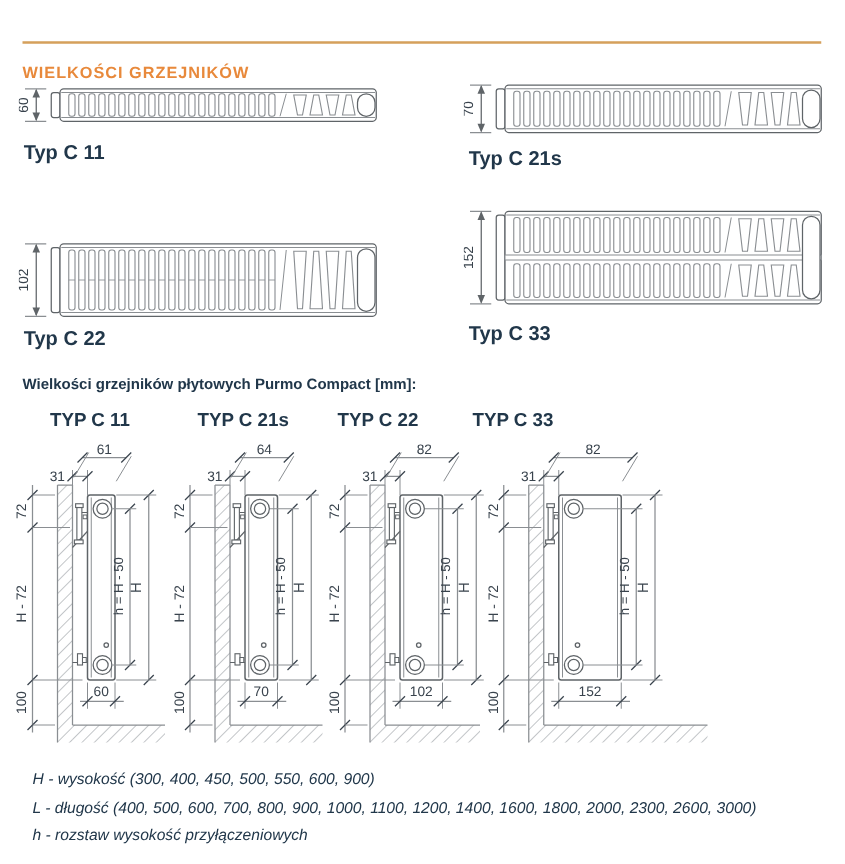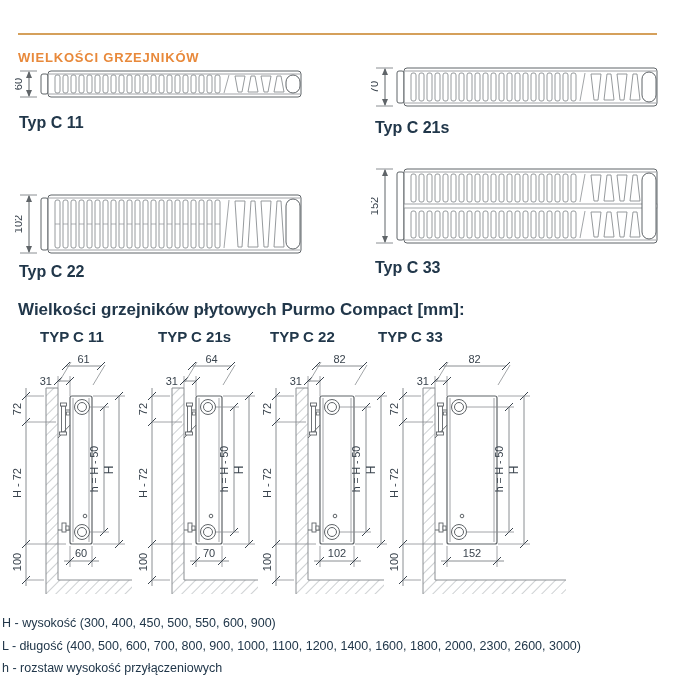--- a/index.html
+++ b/index.html
@@ -4,24 +4,24 @@
 <style>
   * { margin:0; padding:0; box-sizing:border-box; }
   html,body { width:676px; height:691px; }
   body { background:#fff; font-family:"Liberation Sans", sans-serif; position:relative; overflow:hidden;
          --accent:#E8893B; --rule:#D5A05B; --navy:#21374A; }
   .abs { position:absolute; }
   .page-title { left:18px; top:20px; font-size:13px; font-weight:700; letter-spacing:0.8px; color:var(--accent);margin-top:30px; }
   .header-rule { left:18px; top:33px; width:639px; height:2px; background:var(--rule); }
   .cs-block { position:absolute; }
   .cs-label { font-size:16px; font-weight:700; color:var(--navy); margin-left:4px; }
-  .section-subtitle { left:18px; top:300px; font-size:17px; font-weight:700; color:var(--navy); }
+  .section-subtitle { left:18px; top:300px; font-size:12px; font-weight:700; color:var(--navy); }
   .typ-header { position:absolute; top:328px; font-size:15px; font-weight:700; color:var(--navy); }
   .diagram { position:absolute; top:354px; }
-  .legend-line { position:absolute; left:2px; font-size:12.5px; color:var(--navy); }
+  .legend-line { position:absolute; left:26px; font-size:12.5px; color:var(--navy);font-style:italic; }
   svg { display:block; }
 </style>
 </head>
 <body style="--accent: #E8893B; --rule: #D5A05B; --navy: #21374A;">
 
 <div class="abs page-title">WIELKOŚCI GRZEJNIKÓW</div>
 <div class="abs header-rule"></div>
 
 <div class="cs-block" style="left:15px;top:62px">
   <svg id="cs-0" width="292" height="46">

